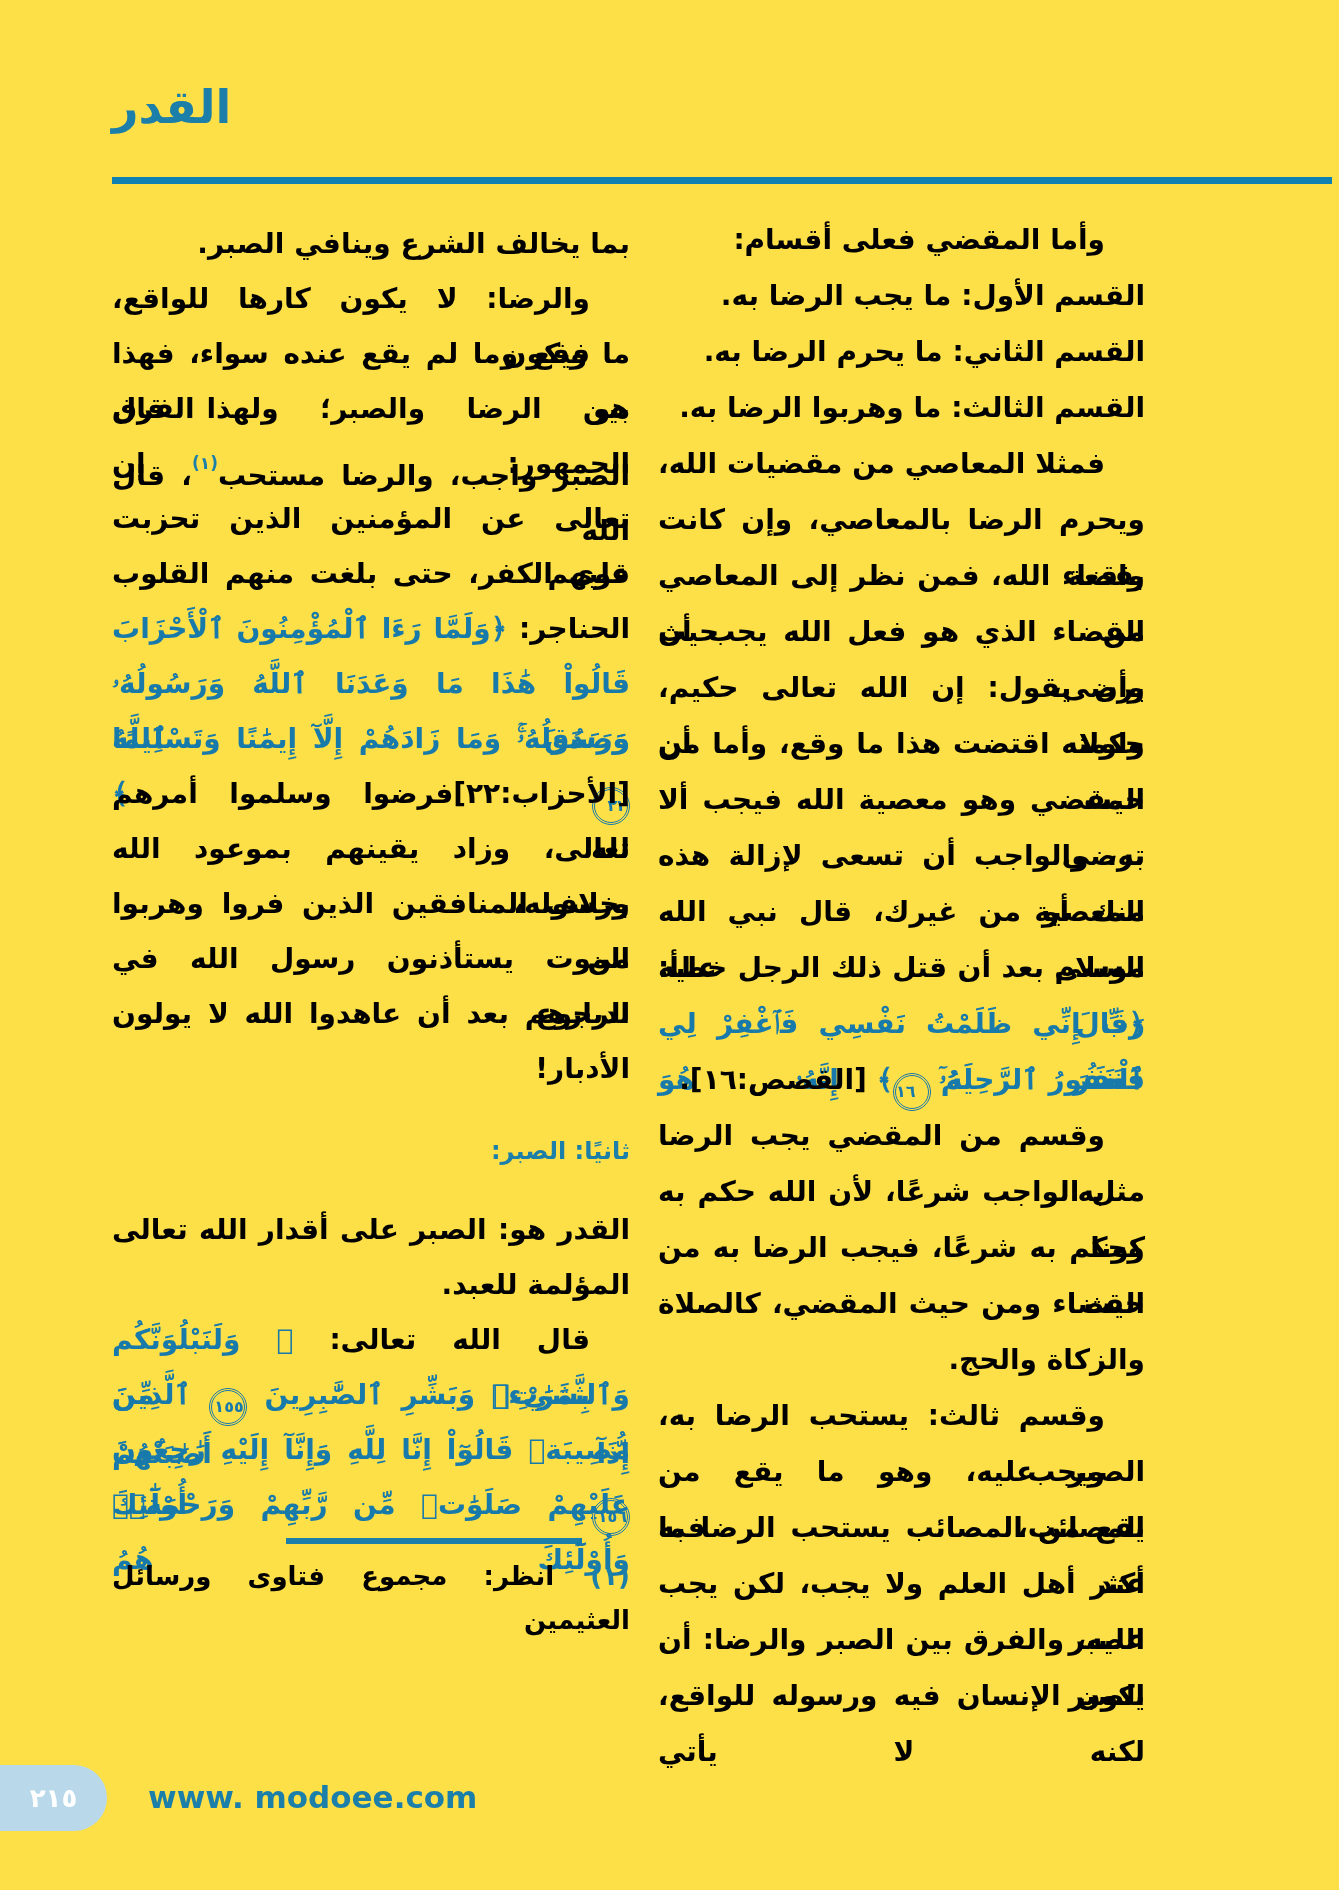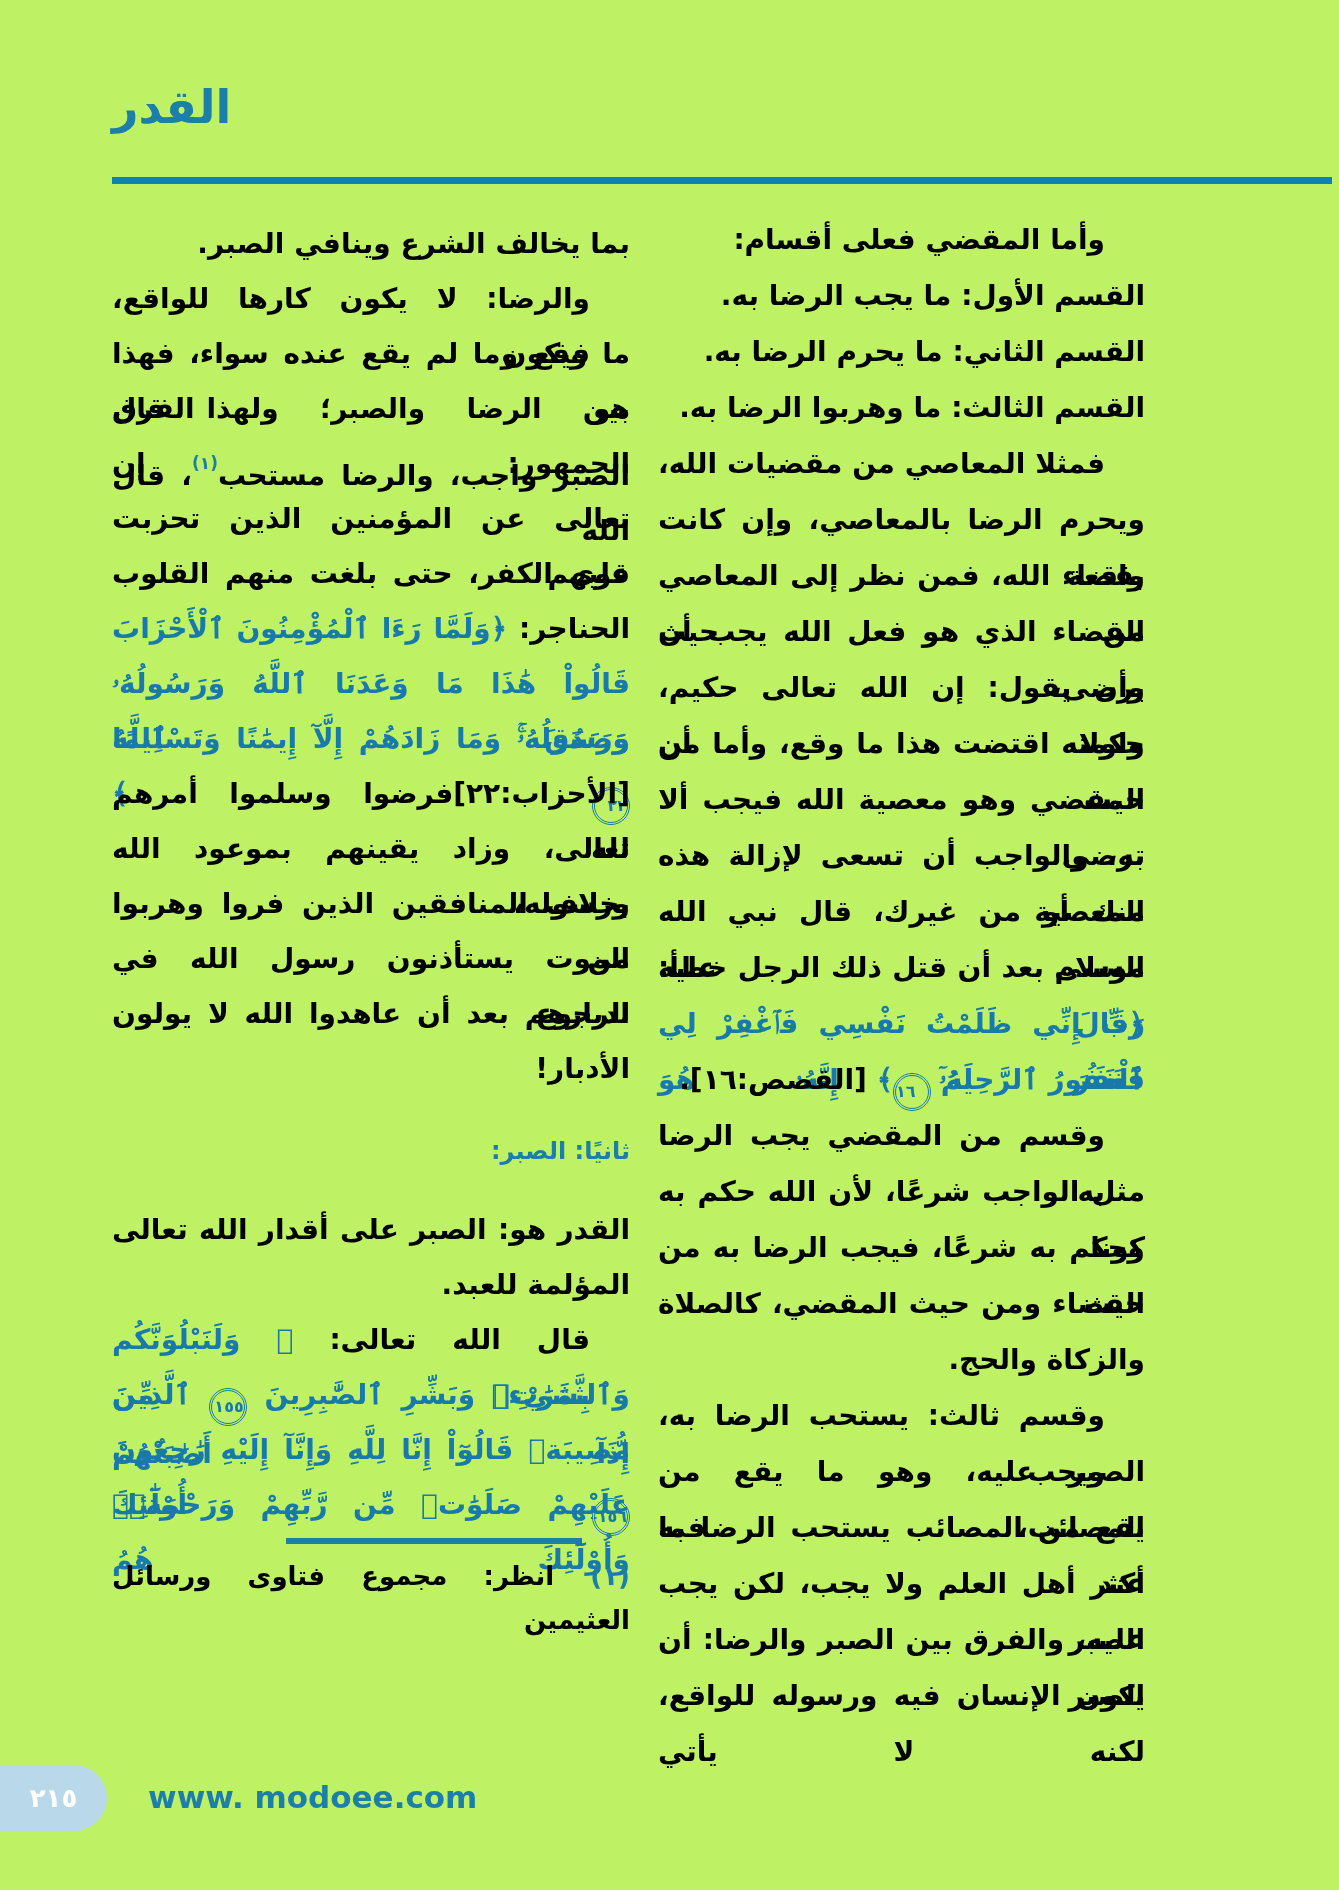--- a/index.html
+++ b/index.html
@@ -5,21 +5,21 @@
   :root{
     --accent:#1b7fa9;
     --quran:#1879ab;
     --rule:#0f80b2;
     --badge-bg:#b9d8ea;
     --badge-tx:#ffffff;
   }
   *{margin:0;padding:0;box-sizing:border-box;}
   html,body{background:#ffffff;}
   body{font-family:"DejaVu Sans","Liberation Sans",sans-serif;}
-  .page{position:relative;width:1339px;height:1890px;background:#bef264;overflow:hidden;direction:rtl;}
+  .page{position:relative;width:1339px;height:1890px;background:#fde047;overflow:hidden;direction:rtl;}
 
   .header-title{
     position:absolute;left:112px;top:84px;
     color:var(--accent);font-size:46px;font-weight:bold;line-height:1;
   }
   .header-rule{
     position:absolute;left:112px;top:177px;width:1220px;height:7px;
     background:var(--rule);
   }
 

